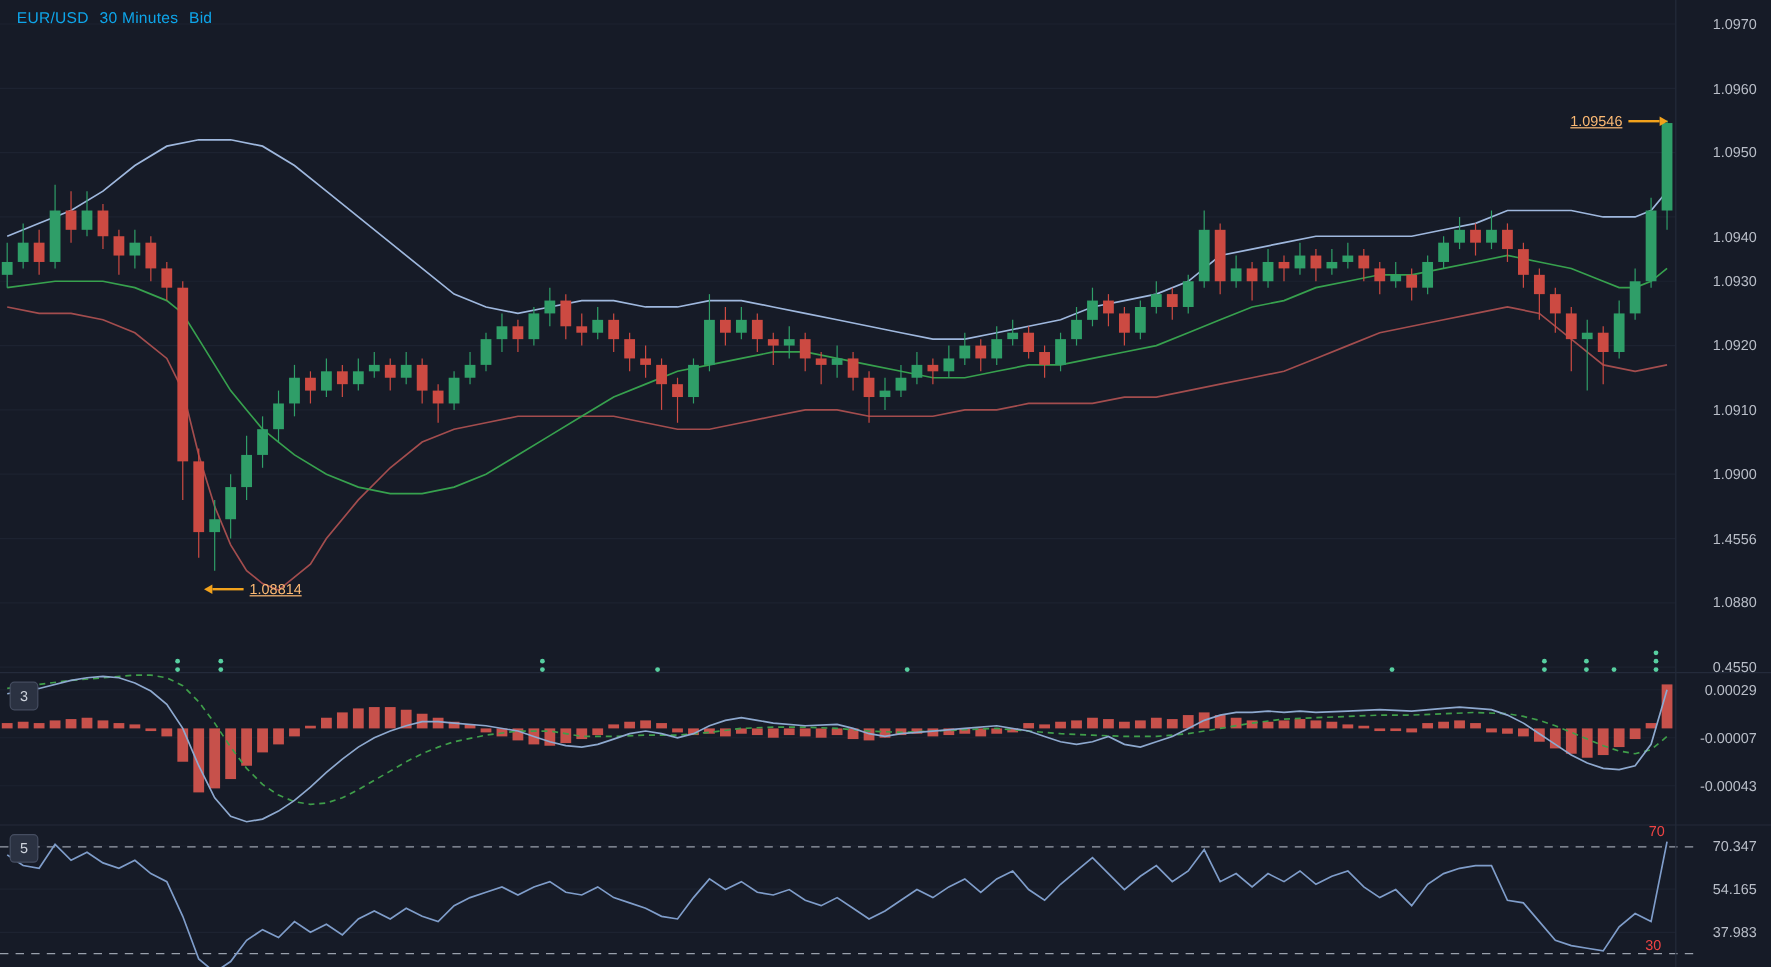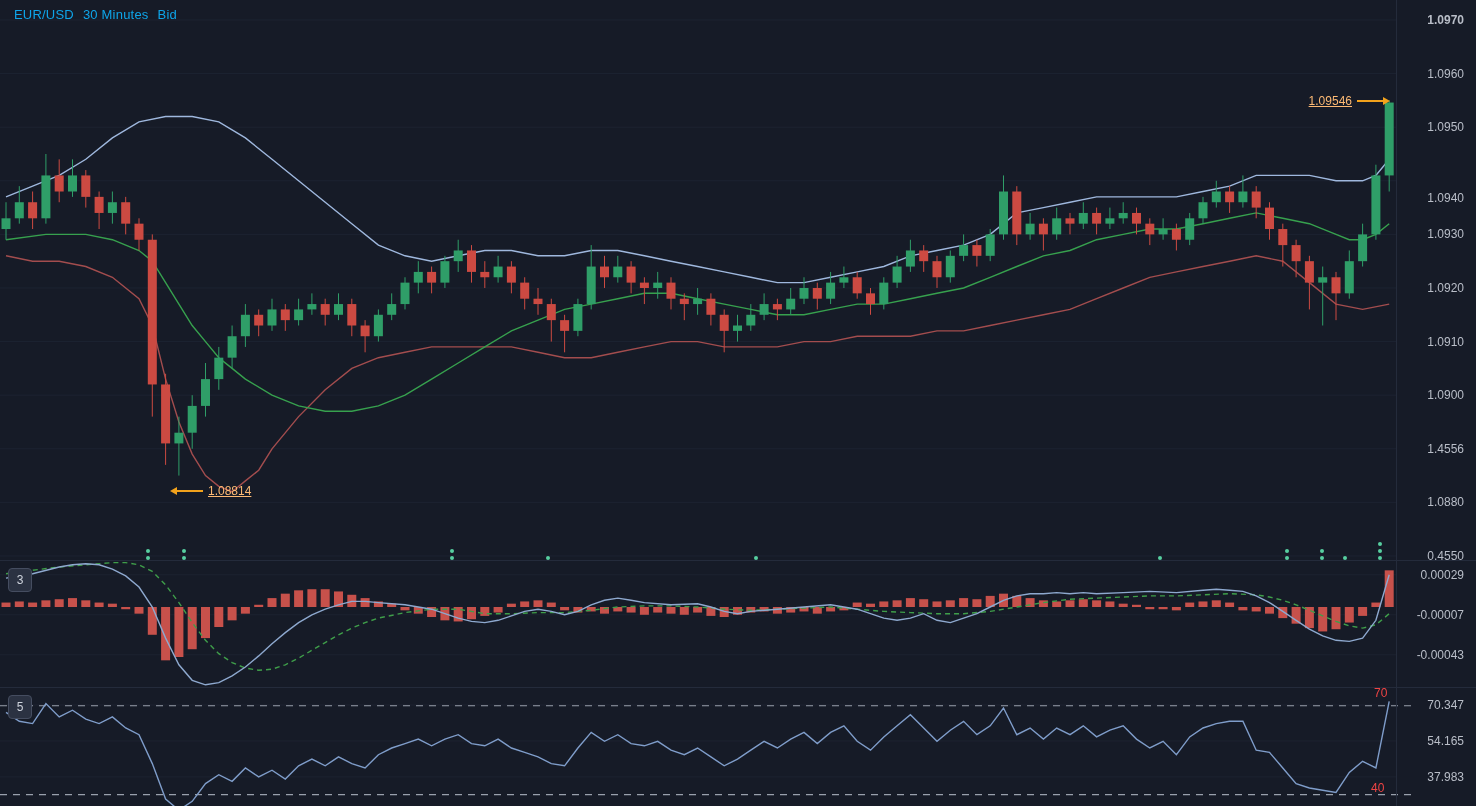--- a/index.html
+++ b/index.html
@@ -409,24 +409,24 @@
     <span class="head-l"></span>
     <span class="arr-line"></span>
     <span class="gap"></span>
     <span class="txt">1.08814</span>
   </div>
 
   <div class="badge" style="top:568px;">3</div>
   <div class="badge" style="top:695px;">5</div>
 
   <div class="lvl-label" style="top:686px;left:1374px;">70</div>
-  <div class="lvl-label" style="top:781px;left:1371px;">40</div>
+  <div class="lvl-label" style="top:781px;left:1371px;">30</div>
 
   <div id="axis-labels">
-      <div class="axis-label" style="left: 1390px; top: 12.9923px; font-weight: bold;">1.0970</div>
+      <div class="axis-label" style="left: 1390px; top: 12.9923px;">1.0970</div>
       <div class="axis-label" style="left: 1390px; top: 66.5911px;">1.0960</div>
       <div class="axis-label" style="left: 1390px; top: 120.19px;">1.0950</div>
       <div class="axis-label" style="left: 1390px; top: 191px;">1.0940</div>
       <div class="axis-label" style="left: 1390px; top: 227.387px;">1.0930</div>
       <div class="axis-label" style="left: 1390px; top: 280.986px;">1.0920</div>
       <div class="axis-label" style="left: 1390px; top: 334.585px;">1.0910</div>
       <div class="axis-label" style="left: 1390px; top: 388.184px;">1.0900</div>
       <div class="axis-label" style="left: 1390px; top: 441.783px;">1.4556</div>
       <div class="axis-label" style="left: 1390px; top: 495.381px;">1.0880</div>
       <div class="axis-label" style="left: 1390px; top: 548.98px;">0.4550</div>

